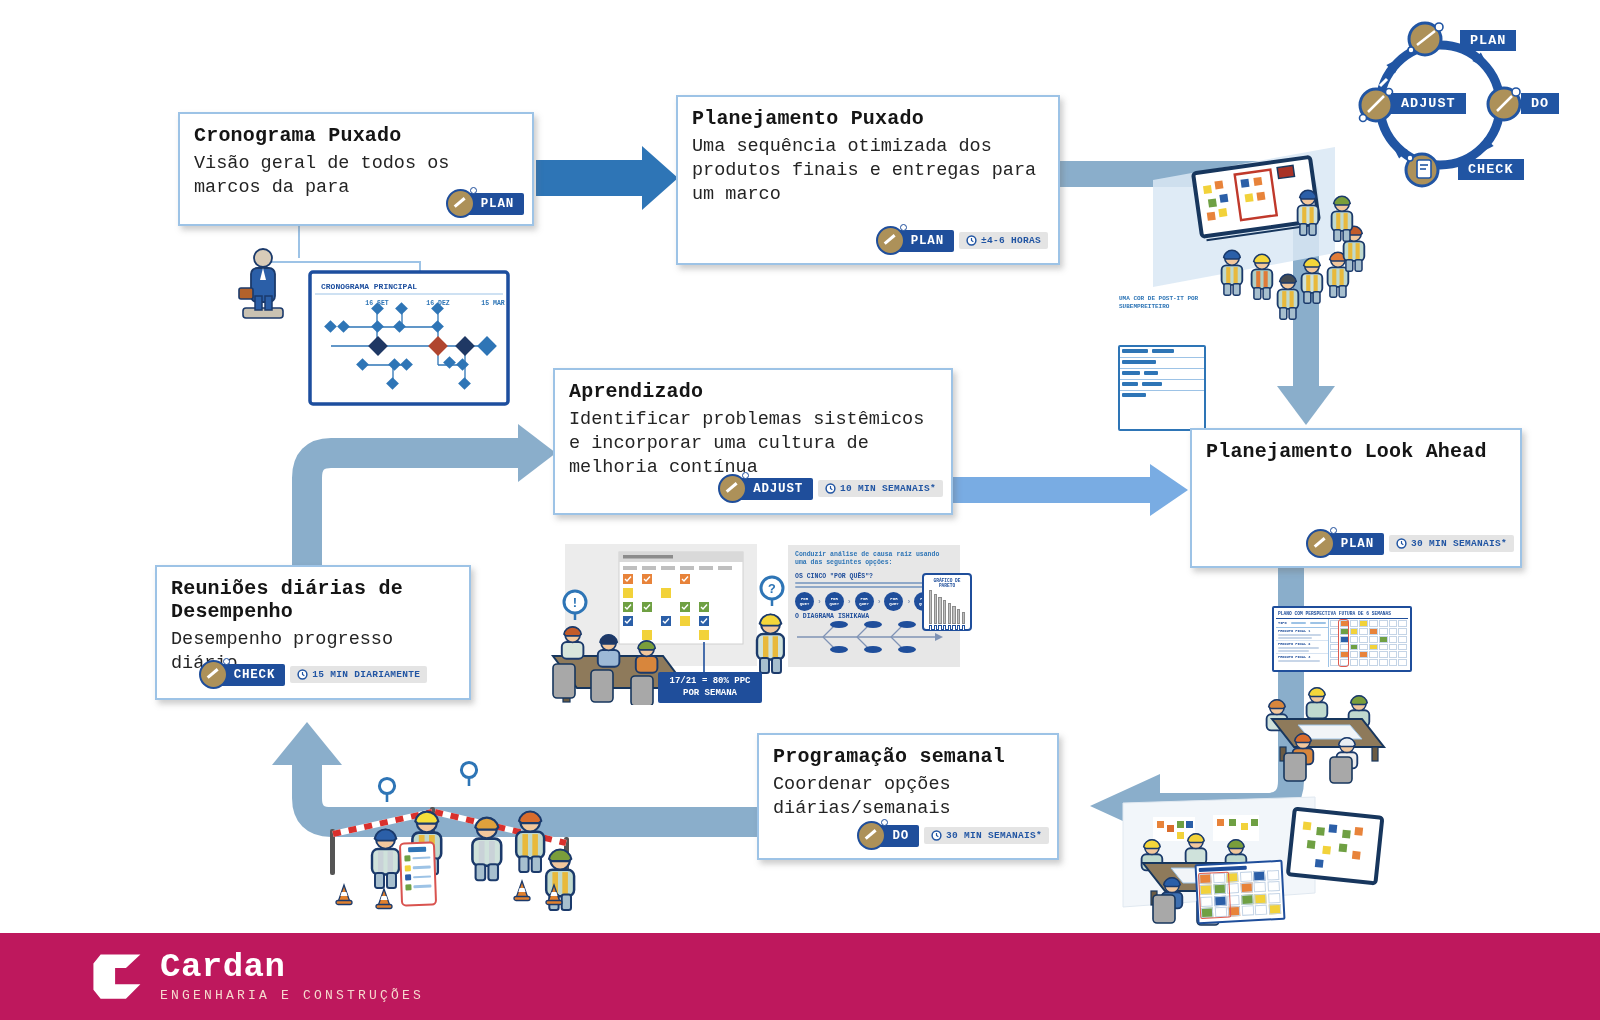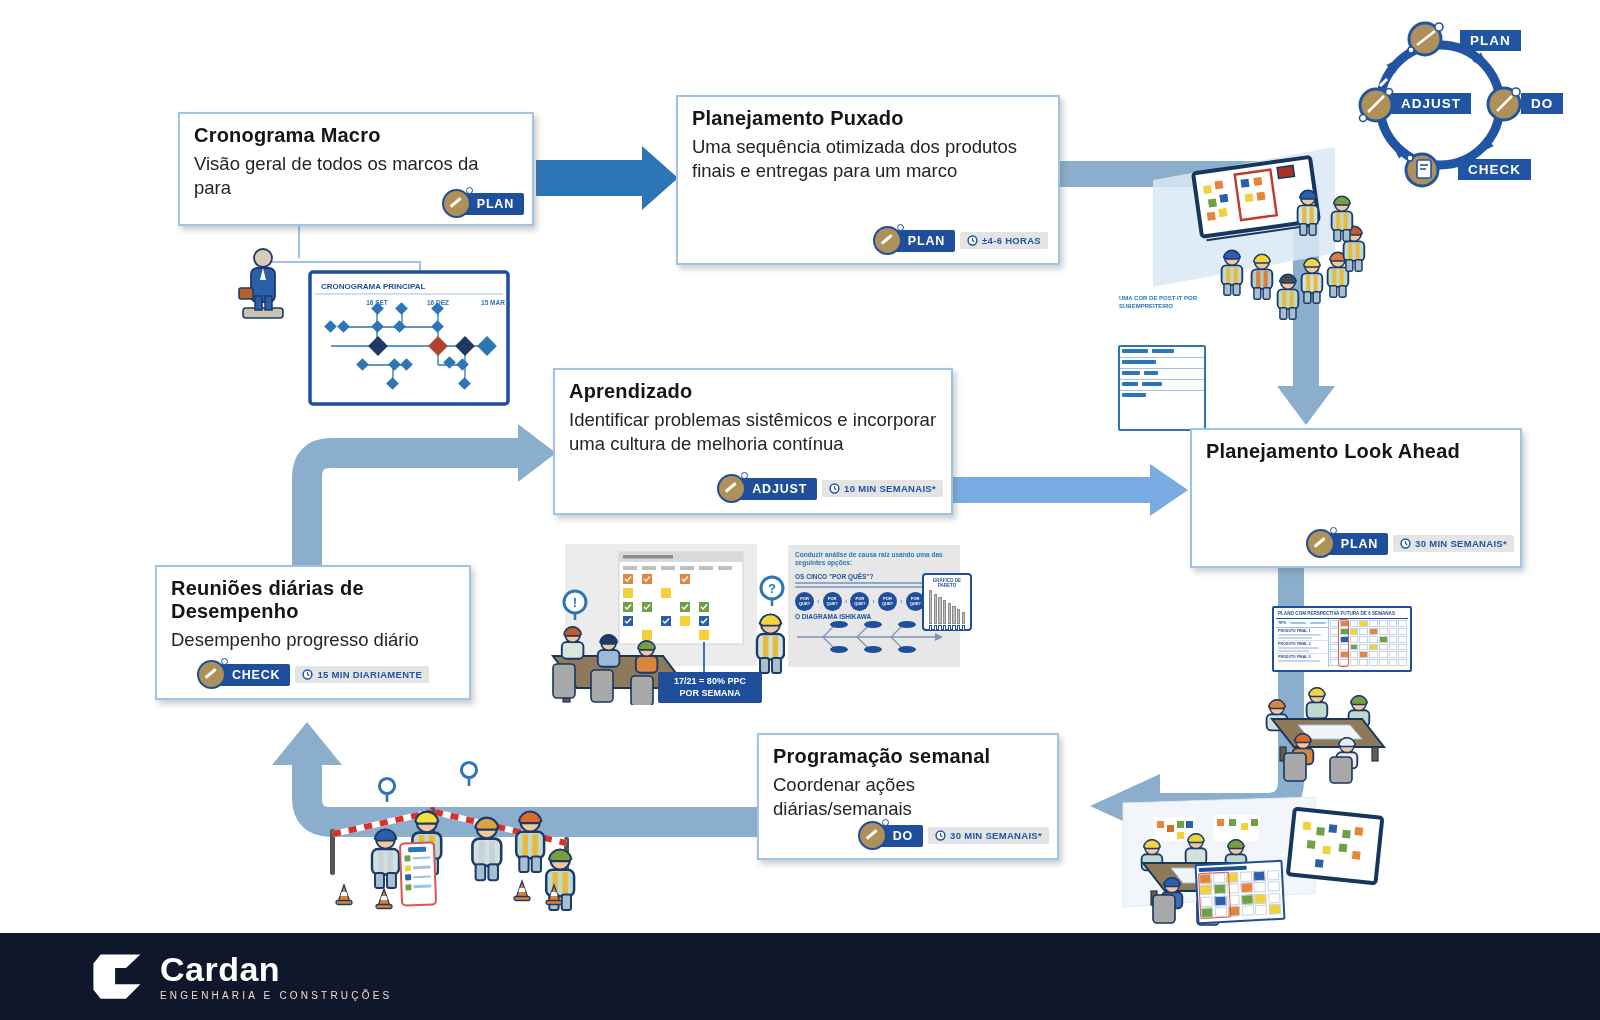--- a/index.html
+++ b/index.html
@@ -1,17 +1,17 @@
 <!DOCTYPE html>
 <html><head>
 <meta charset="utf-8">
 <style>
   html,body{margin:0;padding:0;background:#fff;}
   #stage{position:relative;width:1600px;height:1020px;background:#fff;overflow:hidden;
-         font-family:Liberation Sans, sans-serif;}
+         font-family:Liberation Mono, monospace;}
   svg{display:block}
   
   .flow{position:absolute;left:0;top:0;z-index:10;}
   .band{fill:none;stroke:#8AAECB;stroke-width:26;}
   .band2{fill:none;stroke:#8AAECB;stroke-width:30;}
   .bandfill{fill:#8AAECB;}
   
   .box{position:absolute;background:#fff;border:2px solid #9DC3E6;z-index:30;
        box-shadow:3px 4px 6px rgba(110,110,110,.35);padding:10px 14px;box-sizing:border-box;}
   .box h3{margin:0 0 5px 0;font-size:20px;line-height:1.15;color:#151515;letter-spacing:.2px;}
@@ -26,26 +26,26 @@
       border-radius:50%;background:#fff;border:1.5px solid #1F4E9B;}
   .badge-label{background:#1F4E9B;color:#fff;font-weight:bold;font-size:12.5px;
       letter-spacing:.8px;padding:4px 10px 4px 16px;border-radius:2px;}
   .pill{display:flex;align-items:center;gap:4px;background:#E4E4E4;border-radius:2px;
       padding:3px 7px;color:#2155A3;font-weight:bold;font-size:9.5px;letter-spacing:.3px;white-space:nowrap;}
   
   .pdca{position:absolute;left:1355px;top:8px;width:220px;height:195px;z-index:30;}
   .pdca-label{position:absolute;background:#2155A3;color:#fff;font-weight:bold;
       font-size:13.5px;letter-spacing:1px;padding:3px 10px;}
   
-  .footer{position:absolute;left:0;top:933px;width:1600px;height:87px;background:#0f172a;z-index:40;
+  .footer{position:absolute;left:0;top:933px;width:1600px;height:87px;background:#be185d;z-index:40;
       display:flex;align-items:center;}
   .footer .logo{display:flex;align-items:center;margin-left:88px;gap:16px;}
   .brand-text{color:#fff;}
   .brand-name{font-size:34px;font-weight:bold;letter-spacing:.5px;line-height:1;}
-  .brand-tagline{font-size:10px;letter-spacing:3.2px;margin-top:4px;color:#F6D9CE;}
+  .brand-tagline{font-size:13px;letter-spacing:3.2px;margin-top:4px;color:#F6D9CE;}
   
   .ill{position:absolute;z-index:20;}
   .tinytxt{color:#2E75B6;font-size:6px;line-height:1.25;font-weight:bold;}
   .callout{position:absolute;background:#1F4E9B;color:#fff;font-weight:bold;font-size:9px;
       text-align:center;padding:4px 6px;border-radius:2px;line-height:1.3;z-index:21;width:92px;}
   .notecard{position:absolute;background:#fff;border:2px solid #2E75B6;border-radius:2px;z-index:21;}
   .notecard .nrow{border-bottom:1px solid #9DC3E6;height:10px;display:flex;}
   .notecard .nrow span{display:block;height:4px;background:#2E75B6;border-radius:1px;margin:2px;}
   
   .rc-panel{position:absolute;background:#E7E7E7;padding:6px 7px;box-sizing:border-box;z-index:20;}
@@ -180,21 +180,21 @@
           <circle cx="8" cy="110" r="3.5" fill="#fff" stroke="#2155A3" stroke-width="1.6"></circle>
         </g>
     </svg>
     <div class="pdca-label" style="left:105px;top:22px;">PLAN</div>
     <div class="pdca-label" style="left:166px;top:85px;">DO</div>
     <div class="pdca-label" style="left:103px;top:151px;">CHECK</div>
     <div class="pdca-label" style="left:36px;top:85px;">ADJUST</div>
   </div>
 
   <div class="box" style="left:178px;top:112px;width:356px;height:114px;">
-    <h3>Cronograma Macro</h3>
+    <h3>Cronograma Puxado</h3>
     <p>Visão geral de todos os marcos da para</p>
     <div class="badge-row" style="right:8px;bottom:6px;">
       <span class="badge">
         <span class="badge-icon"></span>
         <span class="badge-label">PLAN</span>
       </span>
     </div>
   </div>
 
   <div class="box" style="left:676px;top:95px;width:384px;height:170px;">
@@ -263,21 +263,21 @@
             <circle cx="6" cy="6" r="4.8" fill="#fff" stroke="#2155A3" stroke-width="1.6"></circle>
             <path d="M6 3.2 V6 L8 7.4" stroke="#2155A3" stroke-width="1.3" fill="none"></path>
           </svg>
         <span>15 MIN DIARIAMENTE</span>
       </span>
     </div>
   </div>
 
   <div class="box" style="left:757px;top:733px;width:302px;height:127px;">
     <h3>Programação semanal</h3>
-    <p>Coordenar ações diárias/semanais</p>
+    <p>Coordenar opções diárias/semanais</p>
     <div class="badge-row" style="right:8px;bottom:8px;">
       <span class="badge">
         <span class="badge-icon"></span>
         <span class="badge-label">DO</span>
       </span>
       <span class="pill">
         <svg width="11" height="11" viewBox="0 0 12 12">
             <circle cx="6" cy="6" r="4.8" fill="#fff" stroke="#2155A3" stroke-width="1.6"></circle>
             <path d="M6 3.2 V6 L8 7.4" stroke="#2155A3" stroke-width="1.3" fill="none"></path>
           </svg>

